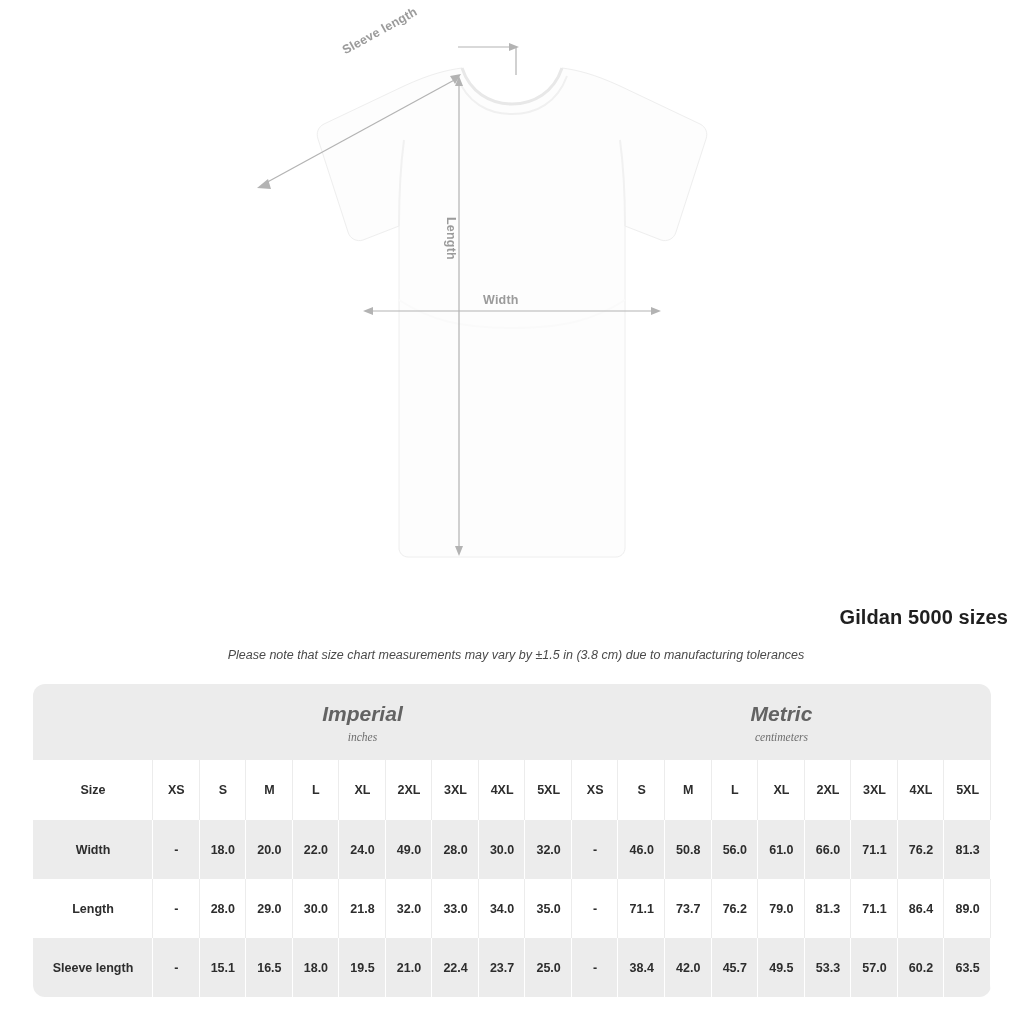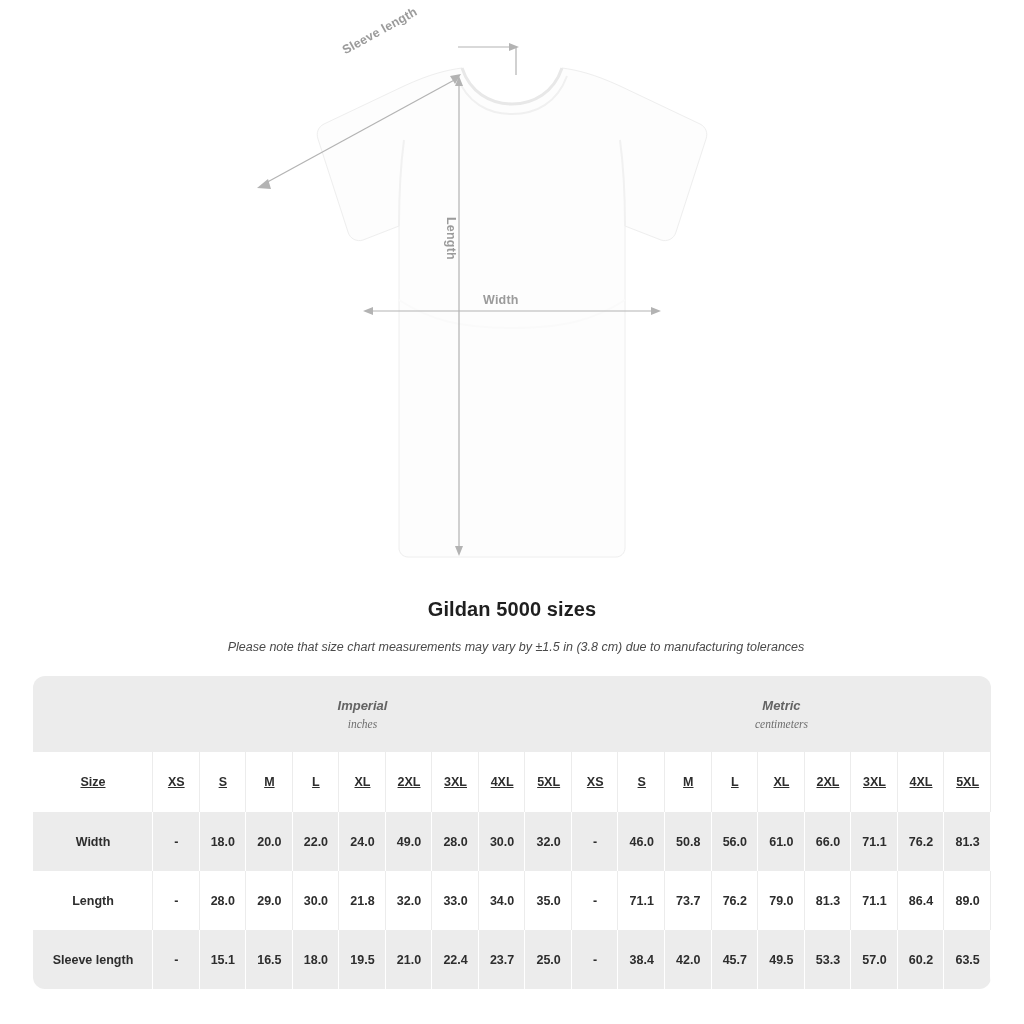--- a/index.html
+++ b/index.html
@@ -62,22 +62,23 @@
 
   
   .title-block {
     text-align: center;
     margin-top: 8px;
   }
   .chart-title {
     font-size: 20px;
     font-weight: bold;
     color: #1f1f1f;
-    margin: 0;
+    margin: 16px;
     letter-spacing: 0.1px;
+    text-align: right;
   }
   .chart-note {
     font-size: 12.5px;
     font-style: italic;
     color: #4a4a4a;
     margin-top: 19px;
     padding-left: 8px;
   }
 
   
@@ -100,21 +101,21 @@
     border: 0;
   }
 
   
   tr.unit-row td {
     background: #ececec;
     height: 76px;
     vertical-align: middle;
   }
   .unit-name {
-    font-size: 13px;
+    font-size: 21px;
     font-weight: bold;
     font-style: italic;
     color: #636363;
     line-height: 1.25;
   }
   .unit-sub {
     font-size: 11.5px;
     font-weight: normal;
     font-style: italic;
     color: #6d6d6d;
@@ -146,21 +147,21 @@
     font-weight: bold;
   }
   td.cell { width: 46.5px; }
 
   
   tr.data-row.shade td.cell,
   tr.data-row.shade td.rowlabel { box-shadow: inset -1px 0 0 #ffffff; }
   tr.data-row.plain td.cell,
   tr.data-row.plain td.rowlabel { box-shadow: inset -1px 0 0 #ececec; }
   tr.size-row td.cell,
-  tr.size-row td.rowlabel { box-shadow: inset -1px 0 0 #ececec; text-decoration: underline; }
+  tr.size-row td.rowlabel { box-shadow: inset -1px 0 0 #ececec; }
 </style>
 </head>
 <body>
 
 <div class="page">
 
   <div class="illustration">
     <svg class="shirt-svg" width="1024" height="590" viewBox="0 0 1024 590">
 
       <g>

